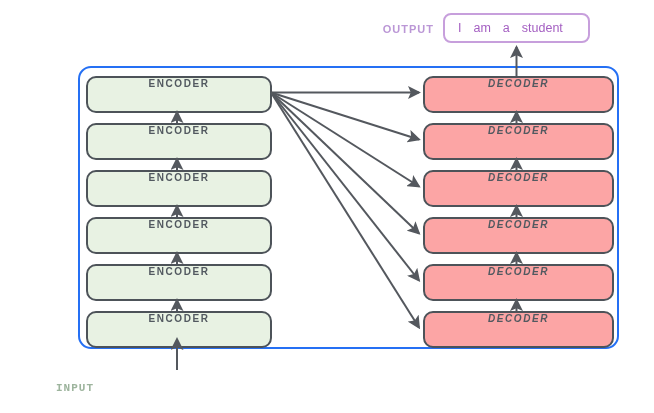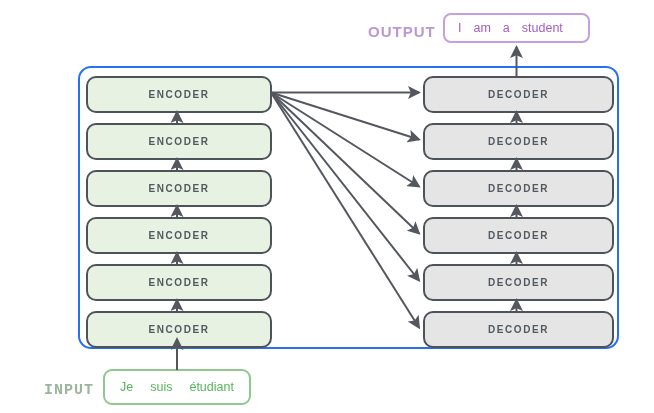--- a/index.html
+++ b/index.html
@@ -5,42 +5,42 @@
   html,body{margin:0;padding:0;background:#ffffff;}
   .stage{
     position:relative;width:654px;height:413px;background:#ffffff;overflow:hidden;
     font-family:"Liberation Sans", sans-serif;
   }
   .container{
     position:absolute;left:78px;top:66px;width:537px;height:279px;
     border:2.5px solid #2570f4;border-radius:13px;background:#ffffff;
   }
   .block{
-    position:absolute;display:flex;align-items:center;justify-content:center;
+    position:absolute;display:flex;align-items:flex-start;justify-content:center;
     border:2px solid #4d5359;border-radius:10px;
     font-size:10px;font-weight:bold;letter-spacing:1.6px;color:#525960;
   }
   .encoder{background:#e8f2e3;}
-  .decoder{background:#e5e5e5;}
+  .decoder{background:#fca5a5;font-style:italic;}
   .io-box{
     position:absolute;display:flex;align-items:center;background:#ffffff;
     font-size:12.5px;
   }
   .input-box{
     left:103px;top:369px;width:148px;height:36px;
     border:2px solid #8dc88d;border-radius:9px;color:#56b55c;
     gap:17px;padding-left:15px;box-sizing:border-box;
   }
   .output-box{
     left:443px;top:13px;width:147px;height:30px;
     border:2px solid #c79fdc;border-radius:8px;color:#a45fc2;
     gap:12px;padding-left:13px;box-sizing:border-box;
   }
   .side-label{
-    position:absolute;font-size:15px;font-weight:bold;letter-spacing:1px;text-align:right;
+    position:absolute;font-size:11px;font-weight:bold;letter-spacing:1px;text-align:right;
   }
   .input-label{left:38px;top:382px;width:56px;color:#9db49d;font-family:Liberation Mono, monospace;}
   .output-label{left:368px;top:23px;width:66px;color:#bb97d6;}
   .arrows{position:absolute;left:0;top:0;pointer-events:none;}
   .word{white-space:nowrap;}
 </style>
 </head>
 <body>
 
 <div class="stage">
@@ -79,25 +79,20 @@
       <span>DECODER</span>
     </div>
   <div class="block decoder" style="left:423px;top:264px;width:187px;height:33px;">
       <span>DECODER</span>
     </div>
   <div class="block decoder" style="left:423px;top:311px;width:187px;height:33px;">
       <span>DECODER</span>
     </div>
 
   <div class="side-label input-label">INPUT</div>
-  <div class="io-box input-box">
-    <span class="word">Je</span>
-    <span class="word">suis</span>
-    <span class="word">étudiant</span>
-  </div>
 
   <div class="side-label output-label">OUTPUT</div>
   <div class="io-box output-box">
     <span class="word">I</span>
     <span class="word">am</span>
     <span class="word">a</span>
     <span class="word">student</span>
   </div>
 
   <svg class="arrows" width="654" height="413" viewBox="0 0 654 413">

